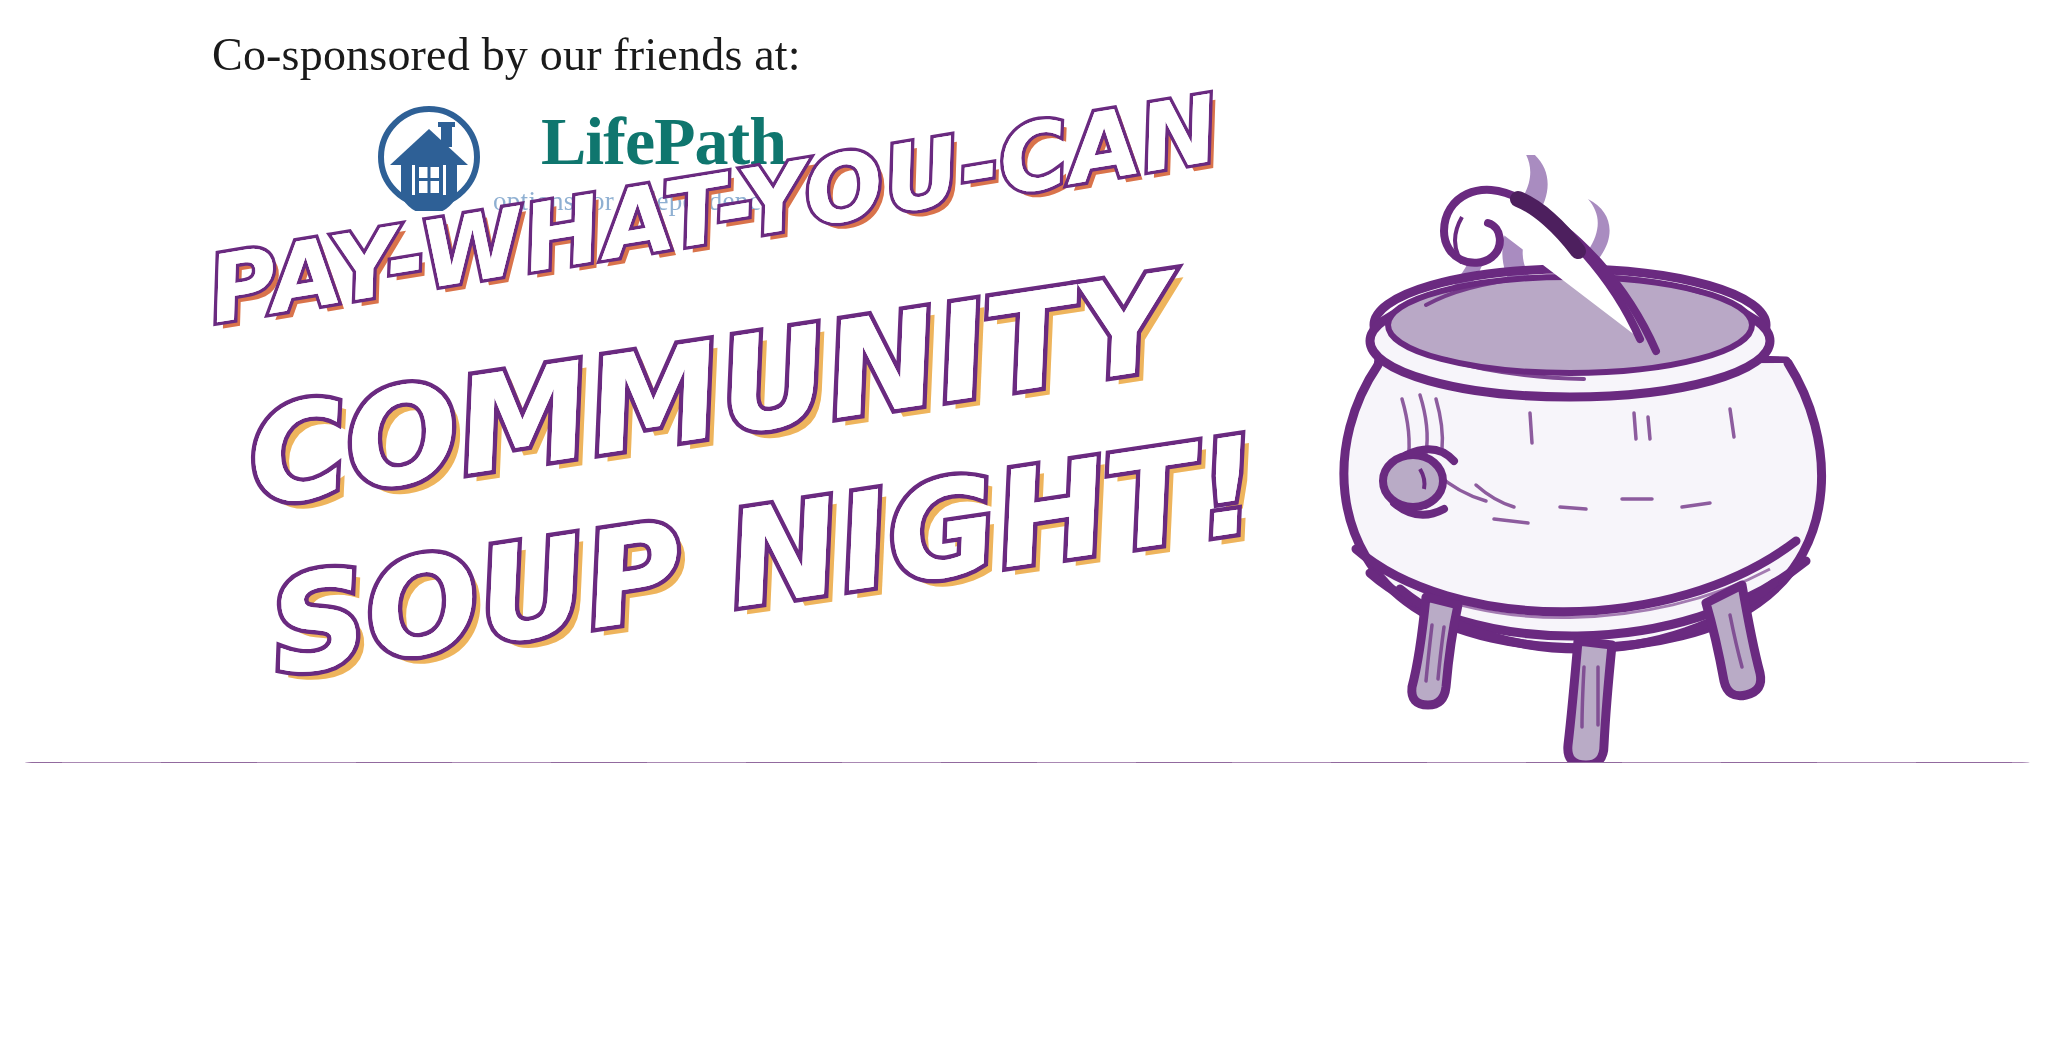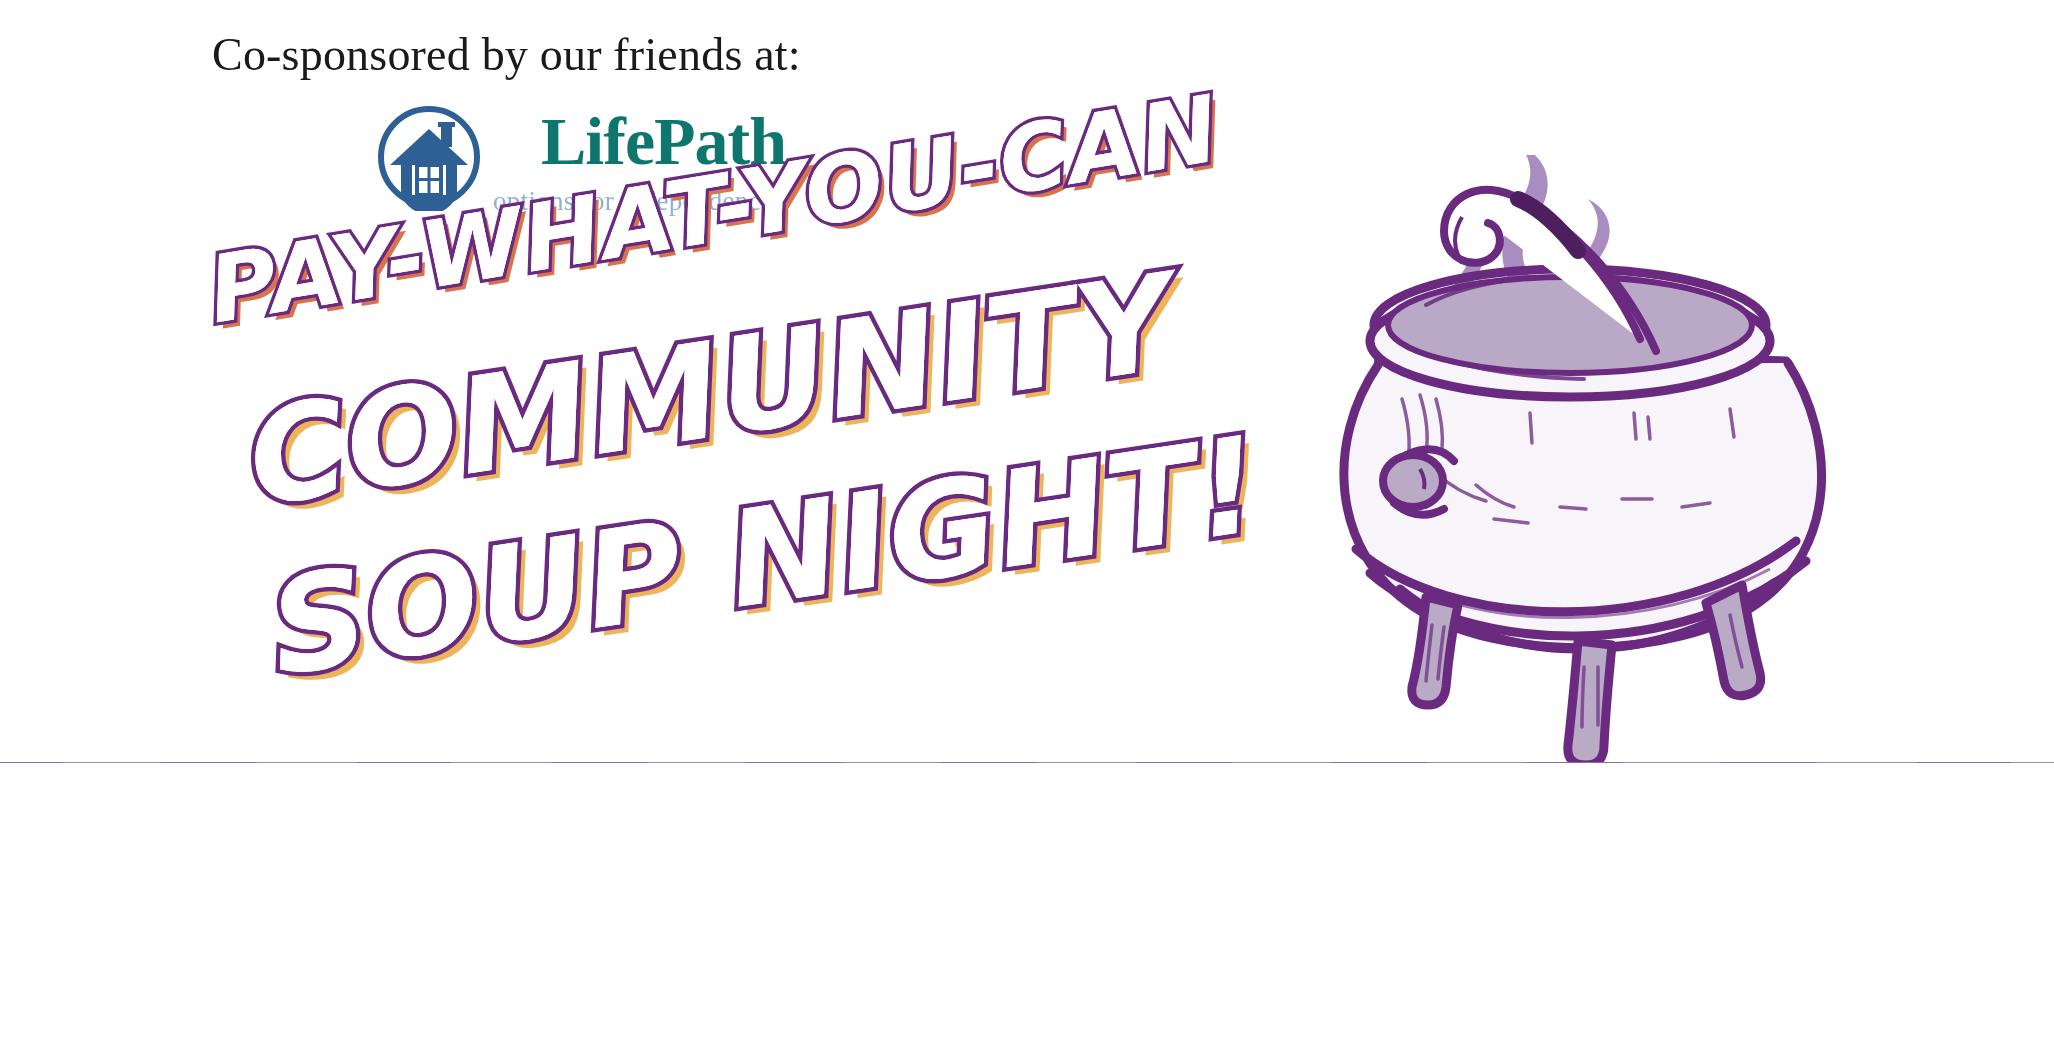--- a/index.html
+++ b/index.html
@@ -8,20 +8,21 @@
     background:#ffffff;
     font-family:"Liberation Serif", serif;
     overflow:hidden;
     position:relative;
   }
   #poster{
     position:absolute;inset:0;
     width:2054px;height:763px;
     background:#ffffff;
     overflow:hidden;
+    border-radius:32px;
   }
 
   
   .sponsor-line{
     position:absolute;
     left:212px;top:28px;
     font-family:"Liberation Serif", serif;
     font-size:46px;
     color:#1a1a1a;
     letter-spacing:.2px;

